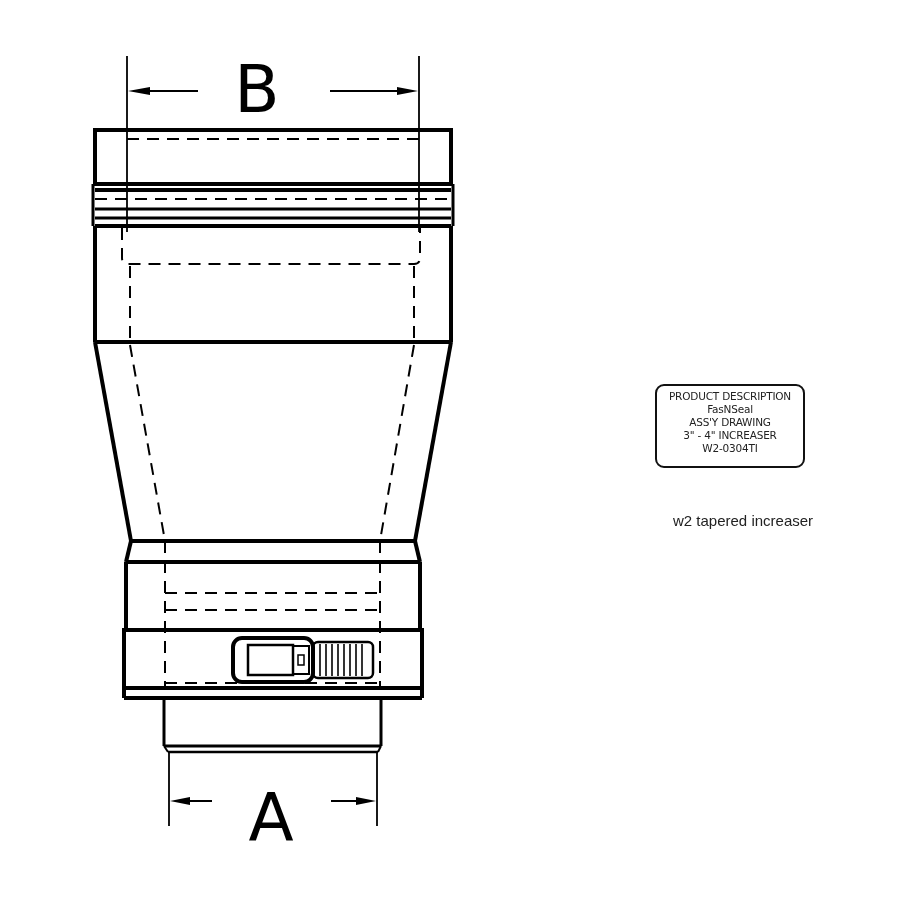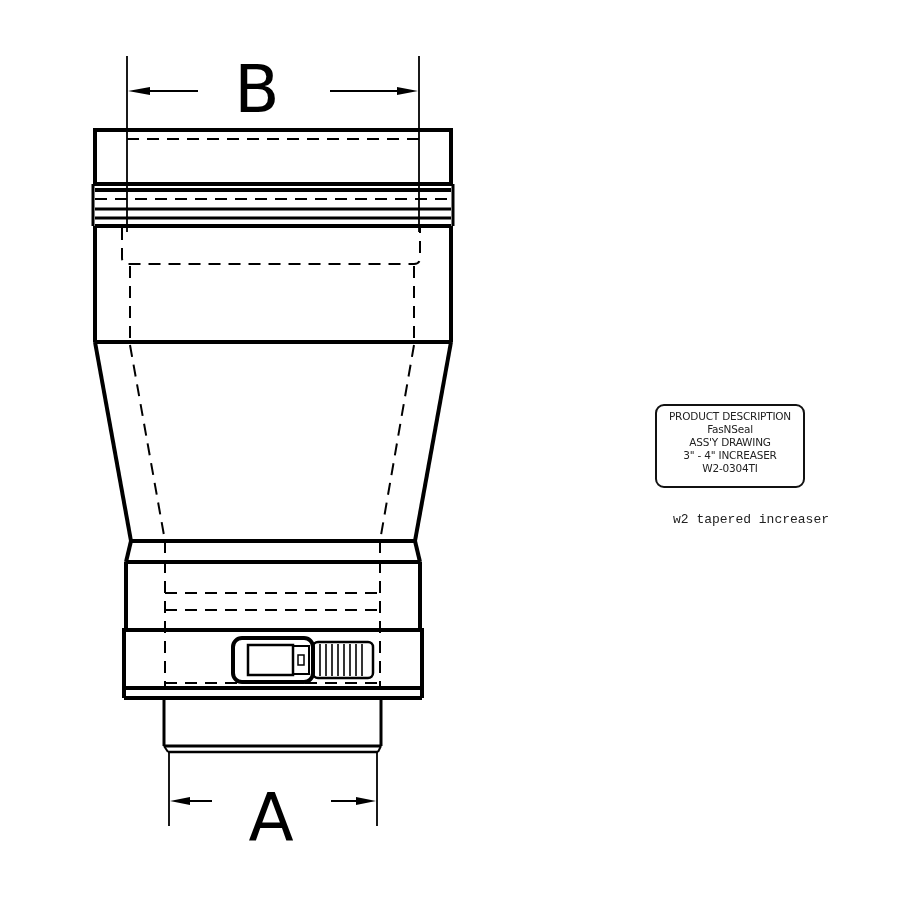--- a/index.html
+++ b/index.html
@@ -1,27 +1,27 @@
 <!DOCTYPE html>
 <html><head>
   <meta charset="utf-8">
   <style>
     html, body { margin: 0; padding: 0; background: #ffffff; }
     body { width: 900px; height: 900px; position: relative; overflow: hidden; font-family: "DejaVu Sans", sans-serif; }
     #drawing { position: absolute; left: 0; top: 0; width: 900px; height: 900px; }
     .dim-label { font-family: "DejaVu Sans", sans-serif; font-size: 66px; fill: #000; }
     .desc-box {
-      position: absolute; left: 655px; top: 404px; width: 150px; height: 84px;
+      position: absolute; left: 655px; top: 384px; width: 150px; height: 84px;
       border: 2px solid #111; border-radius: 9px; box-sizing: border-box;
       text-align: center; font-family: "DejaVu Sans", sans-serif; font-size: 10.5px; line-height: 13px;
       color: #222; padding-top: 4px; letter-spacing: -0.2px;
     }
     .caption {
-      position: absolute; left: 673px; top: 512px; font-family: Liberation Mono, monospace;
-      font-size: 13px; color: #222;
+      position: absolute; left: 673px; top: 512px; font-family: Liberation Sans, sans-serif;
+      font-size: 15px; color: #222;
     }
   </style>
 </head>
 <body>
 
 <svg id="drawing" viewBox="0 0 900 900" xmlns="http://www.w3.org/2000/svg">
   <g stroke="#000" fill="none" stroke-linecap="butt">
 
     <g>
       <line x1="127" y1="56" x2="127" y2="232" stroke-width="1.8"></line>

